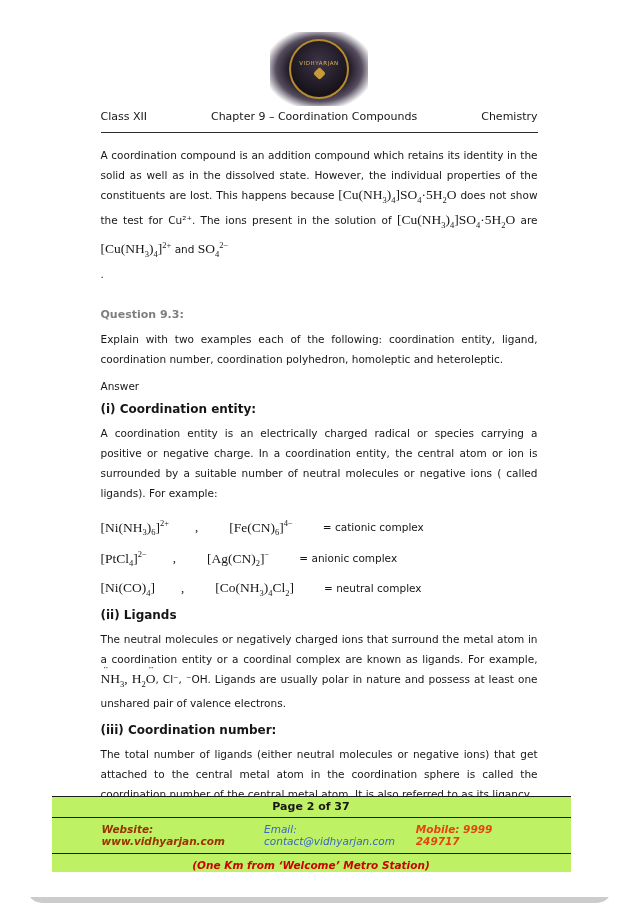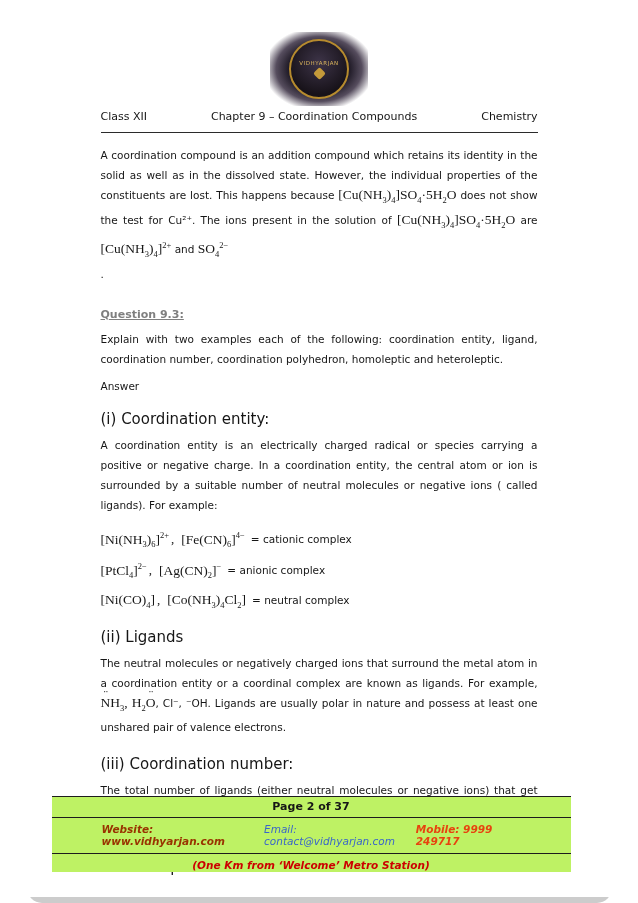--- a/index.html
+++ b/index.html
@@ -42,33 +42,33 @@
     font-size: 11px;
   }
 
   
   .para { font-size: 10.5px; text-align: justify; margin: 0; }
   .intro { line-height: 20px; margin-top: 12px; }
   .lh20 { line-height: 20px; }
   .qlabel { font-weight: bold; font-size: 11px; margin-top: 24px; }
   .qtext { margin-top: 8px; }
   .plain { margin-top: 11px; font-size: 10.5px; }
-  .shead { font-weight: normal; font-size: 15px; margin-top: 18px; }
+  .shead { font-weight: bold; font-size: 12px; margin-top: 10px; }
   .sbody { margin-top: 7px; }
 
   
   .formula { font-family: "Liberation Serif", serif; font-size: 13.5px; white-space: nowrap; }
   .formula sub { font-size: 8.5px; }
   .formula sup { font-size: 8.5px; }
   .ovd { position: relative; display: inline-block; }
   .ovd .dots {
     position: absolute; top: -6px; left: 50%; transform: translateX(-50%);
     font-size: 10px; letter-spacing: -1px; line-height: 1;
   }
-  .fline { display: flex; align-items: baseline; margin-top: 12px; font-size: 10.5px; }
+  .fline { display: flex; align-items: baseline; margin-top: 12px; font-size: 10.5px; gap: 24px; }
   .fline.first { margin-top: 15px; }
   .fsep { font-family: "Liberation Serif", serif; font-size: 13px; margin: 0 7px 0 2px; }
   .flabel { margin-left: 6px; }
 
   
   .footer { position: absolute; left: 25px; right: 41px; top: 796px; background: #bef264; }
   .rule { border-top: 1px solid #1c1c1c; height: 0; }
   .pagenum { text-align: center; font-weight: bold; font-size: 11px; padding: 3px 0 4px; }
   .contact {
     display: flex; justify-content: space-between; align-items: baseline;
@@ -98,21 +98,21 @@
   <div class="content">
 
     <div class="hdr">
       <span>Class XII</span>
       <span>Chapter 9 – Coordination Compounds</span>
       <span>Chemistry</span>
     </div>
 
     <p class="para intro"><span>A coordination compound is an addition compound which retains its identity in the solid as well as in the dissolved state. However, the individual properties of the constituents are lost. This happens because </span><span class="formula"><span>[Cu(NH</span><sub>3</sub><span>)</span><sub>4</sub><span>]SO</span><sub>4</sub><span>·5H</span><sub>2</sub><span>O</span></span><span> does not show the test for Cu²⁺. The ions present in the solution of </span><span class="formula"><span>[Cu(NH</span><sub>3</sub><span>)</span><sub>4</sub><span>]SO</span><sub>4</sub><span>·5H</span><sub>2</sub><span>O</span></span><span> are </span><span class="formula"><span>[Cu(NH</span><sub>3</sub><span>)</span><sub>4</sub><span>]</span><sup>2+</sup></span><span> and </span><span class="formula"><span>SO</span><sub>4</sub><sup>2−</sup></span><br><span>.</span></p>
 
-    <div class="qlabel" style="color: rgb(127, 127, 127); text-decoration: underline;">Question 9.3:</div>
+    <div class="qlabel" style="color: rgb(127, 127, 127);">Question 9.3:</div>
     <p class="para lh20 qtext">Explain with two examples each of the following: coordination entity, ligand, coordination number, coordination polyhedron, homoleptic and heteroleptic.</p>
     <div class="plain">Answer</div>
 
     <div class="shead">(i) Coordination entity:</div>
     <p class="para lh20 sbody">A coordination entity is an electrically charged radical or species carrying a positive or negative charge. In a coordination entity, the central atom or ion is surrounded by a suitable number of neutral molecules or negative ions ( called ligands). For example:</p>
 
     <div class="fline first">
       <span class="formula"><span>[Ni(NH</span><sub>3</sub><span>)</span><sub>6</sub><span>]</span><sup>2+</sup></span>
       <span class="fsep">,</span>
       <span class="formula"><span>[Fe(CN)</span><sub>6</sub><span>]</span><sup>4−</sup></span>

